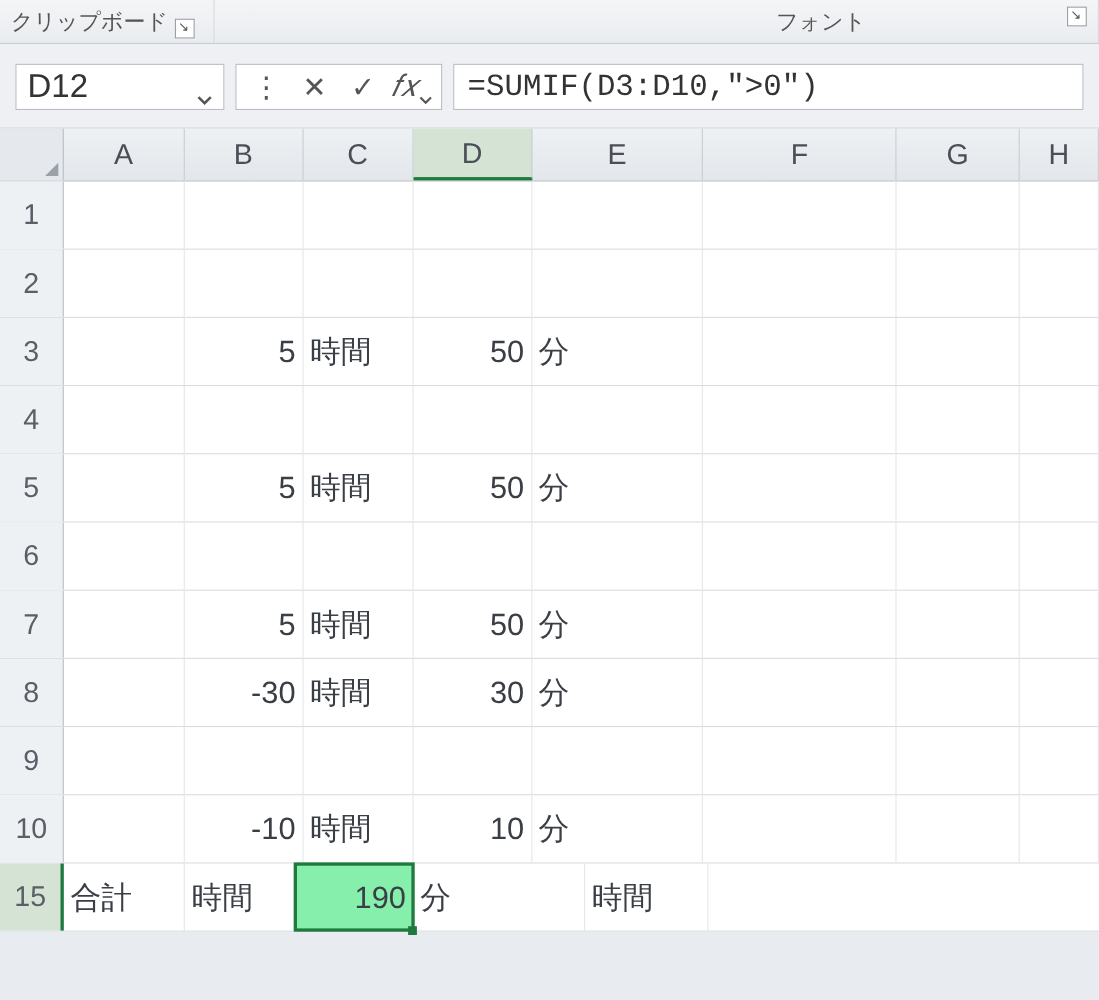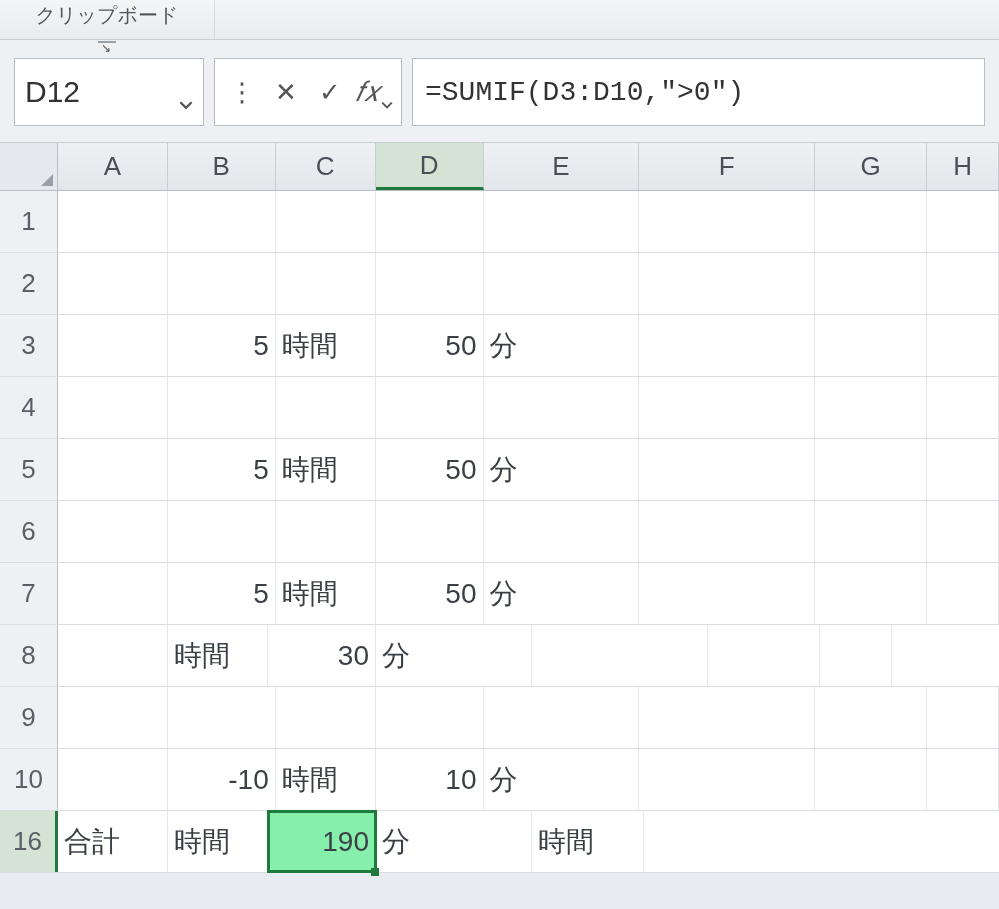--- a/index.html
+++ b/index.html
@@ -37,38 +37,38 @@
     position: relative;
     top: 6px;
   }
   .dlg-launch::after {
     content: "↘";
     font-size: 12px;
     position: absolute;
     left: 2px; top: -1px;
     color: #555;
   }
-  .ribbon-group.clip { width: 215px; flex-direction: column; }
+  .ribbon-group.clip { width: 215px; }
 
   
   .formula-row {
     display: flex;
     align-items: stretch;
     padding: 18px 14px 16px 14px;
     gap: 10px;
     background: #eef0f3;
     border-bottom: 1px solid #c8ccd1;
   }
   .namebox {
     width: 190px;
     background: #fff;
     border: 1px solid #b9bec6;
     display: flex;
     align-items: center;
-    padding: 16px 10px;
+    padding: 3px 10px;
     font-size: 30px;
     color: #333;
     justify-content: space-between;
   }
   .chev {
     width: 14px; height: 14px;
     display: inline-block;
   }
   .chev svg { width: 100%; height: 100%; }
   .btn-group {
@@ -197,20 +197,24 @@
     z-index: 1;
   }
 </style>
 </head>
 <body>
 
 <div class="ribbon-strip">
   <div class="ribbon-group clip">
     <span>クリップボード</span>
     <span class="dlg-launch"></span>
+  </div>
+  <div class="ribbon-group font">
+    <span>フォント</span>
+    <span class="dlg-launch" style="position:absolute; right:10px;"></span>
   </div>
 </div>
 
 <div class="formula-row">
   <div class="namebox">
     <span>D12</span>
     <span class="chev">
       <svg viewBox="0 0 10 10">
           <path d="M1 3 L5 7 L9 3" fill="none" stroke="#555" stroke-width="1.6"></path>
         </svg>
@@ -330,20 +334,21 @@
       <div class="cell wD right">50</div>
       <div class="cell wE left">分</div>
       <div class="cell wF"></div>
       <div class="cell wG"></div>
       <div class="cell wH"></div>
     </div>
 
     <div class="row">
       <div class="row-h">8</div>
       <div class="cell wA"></div>
+      <div class="cell wB right">-30</div>
       <div class="cell wC left">時間</div>
       <div class="cell wD right">30</div>
       <div class="cell wE left">分</div>
       <div class="cell wF"></div>
       <div class="cell wG"></div>
       <div class="cell wH"></div>
     </div>
 
     <div class="row">
       <div class="row-h">9</div>
@@ -364,21 +369,21 @@
       <div class="cell wC left">時間</div>
       <div class="cell wD right">10</div>
       <div class="cell wE left">分</div>
       <div class="cell wF"></div>
       <div class="cell wG"></div>
       <div class="cell wH"></div>
     </div>
 
 
     <div class="row">
-      <div class="row-h sel">16</div>
+      <div class="row-h sel">15</div>
       <div class="cell wA left overflow-text">合計</div>
       <div class="cell wC left">時間</div>
       <div class="cell wD right active">190</div>
       <div class="cell wE left">分</div>
       <div class="cell wG left">時間</div>
     </div>
   </div>
 </div>
 
 </body></html>

